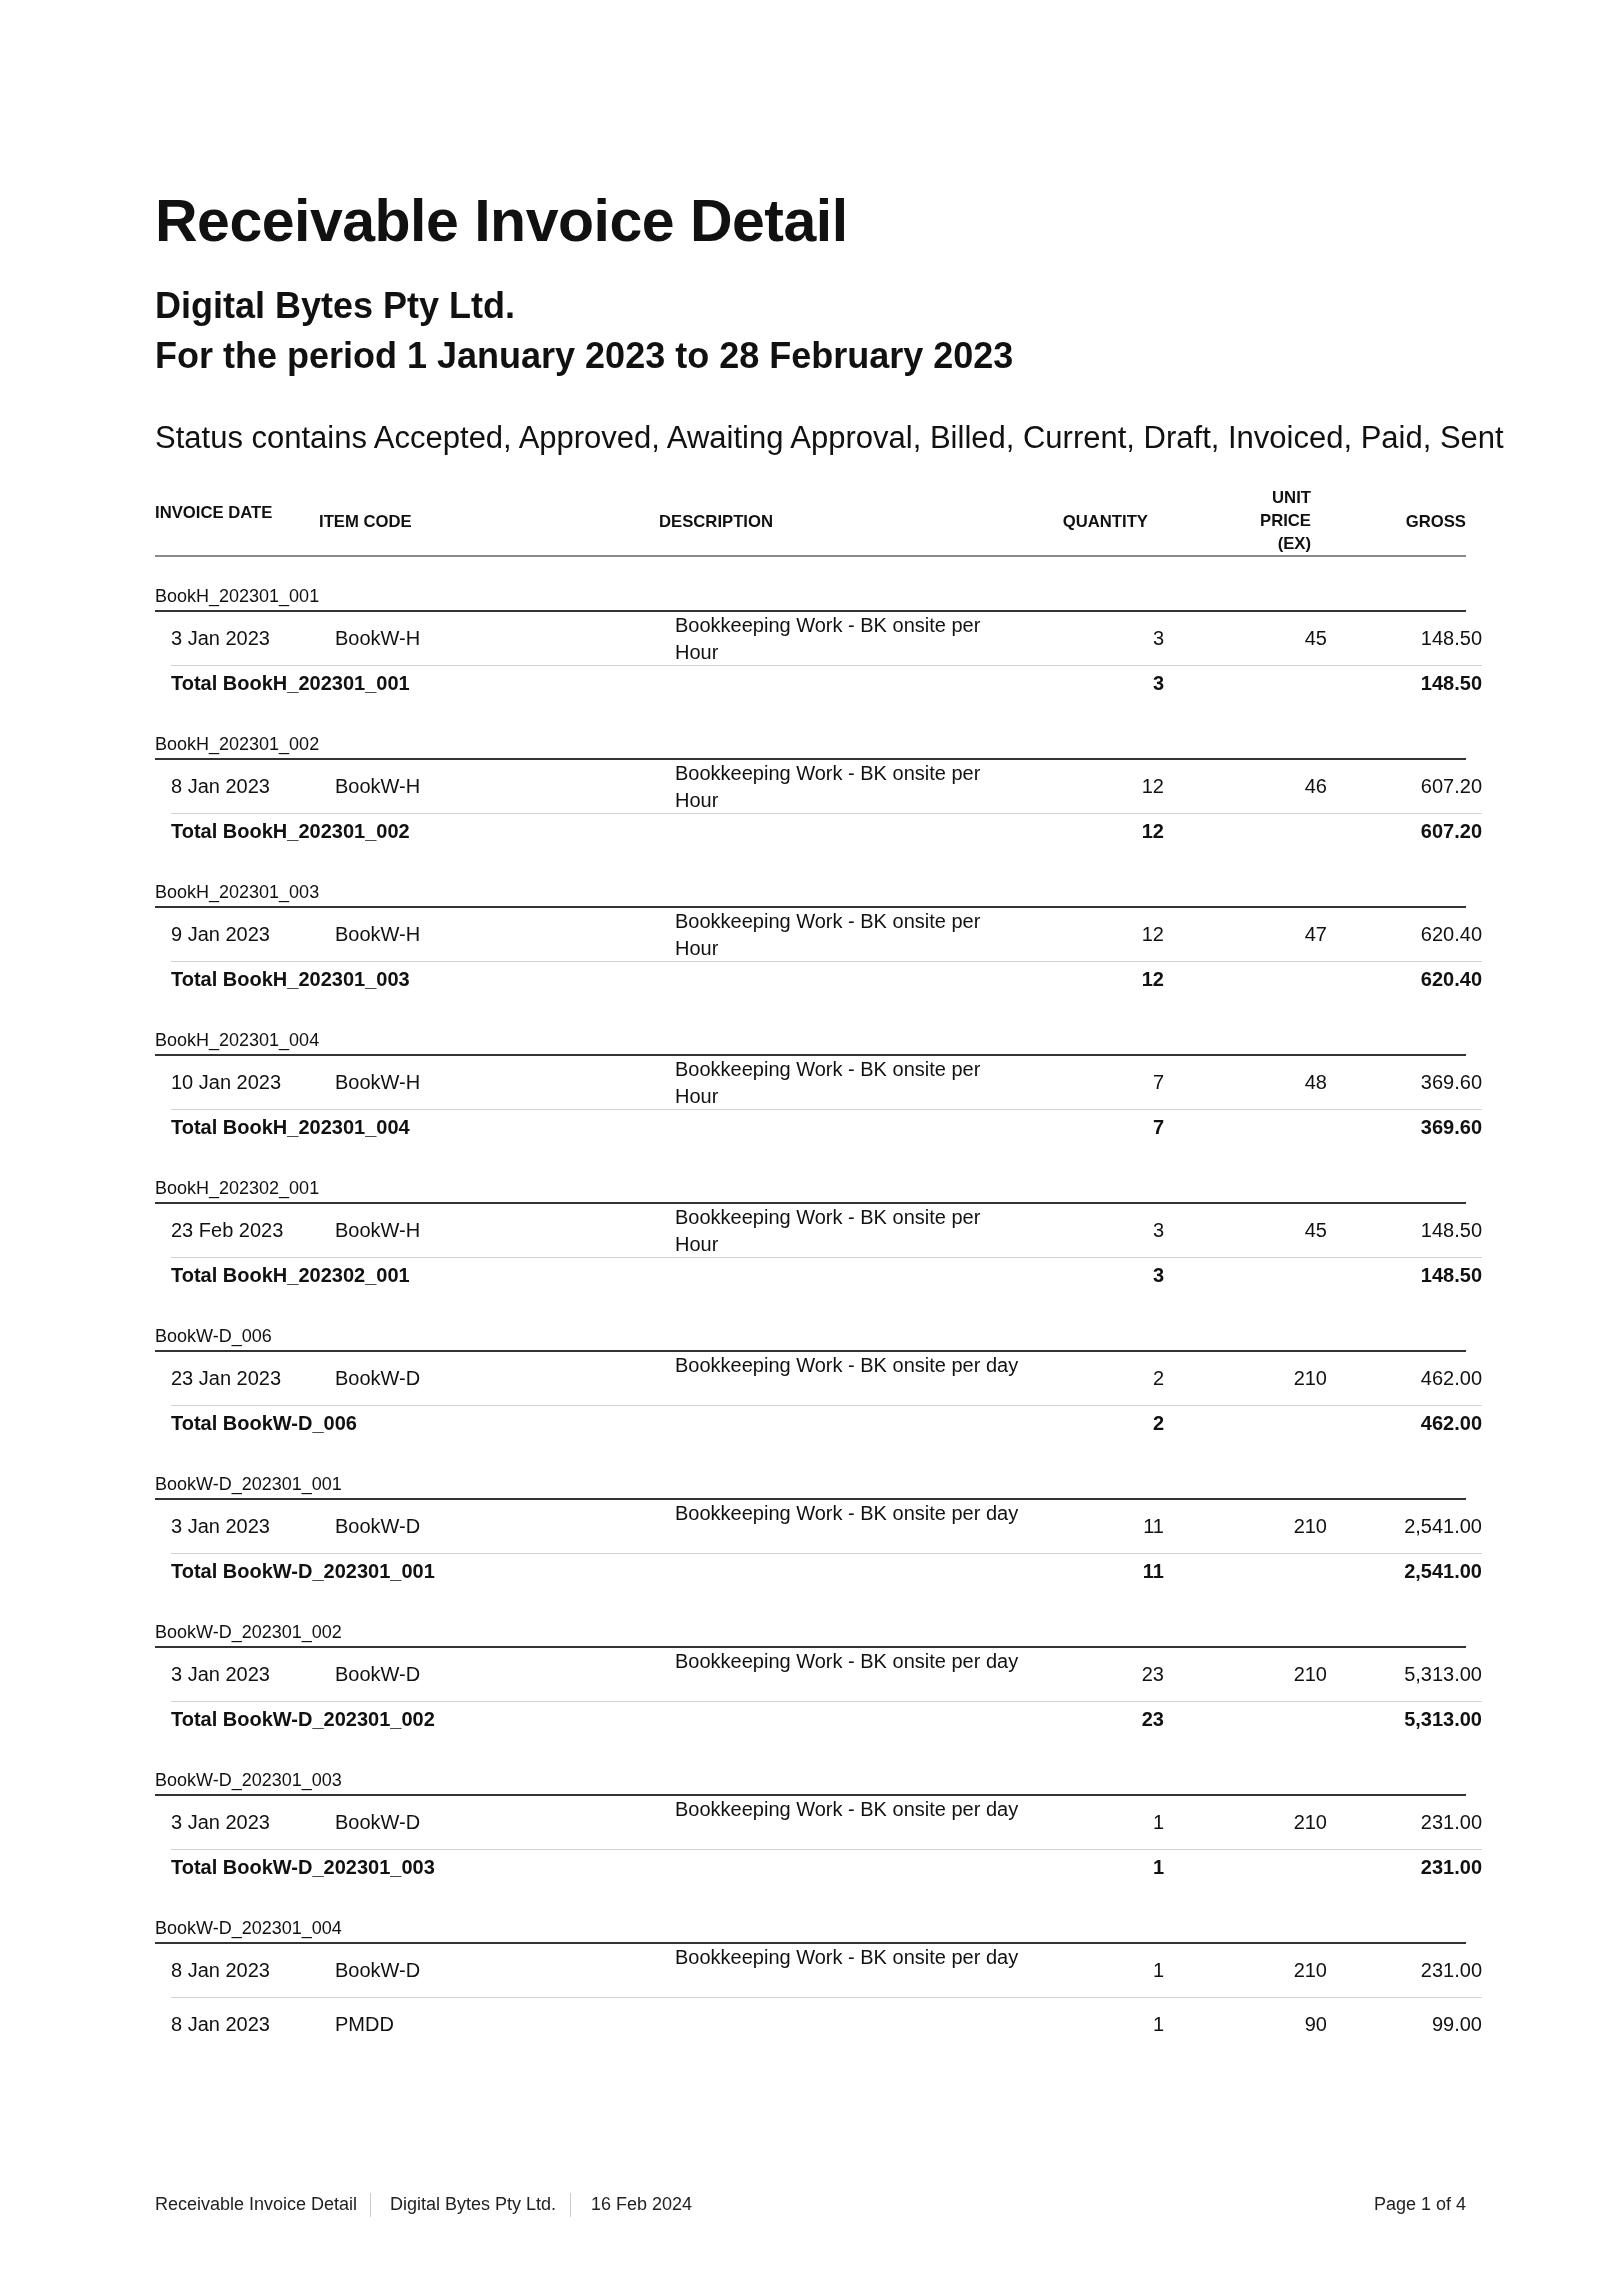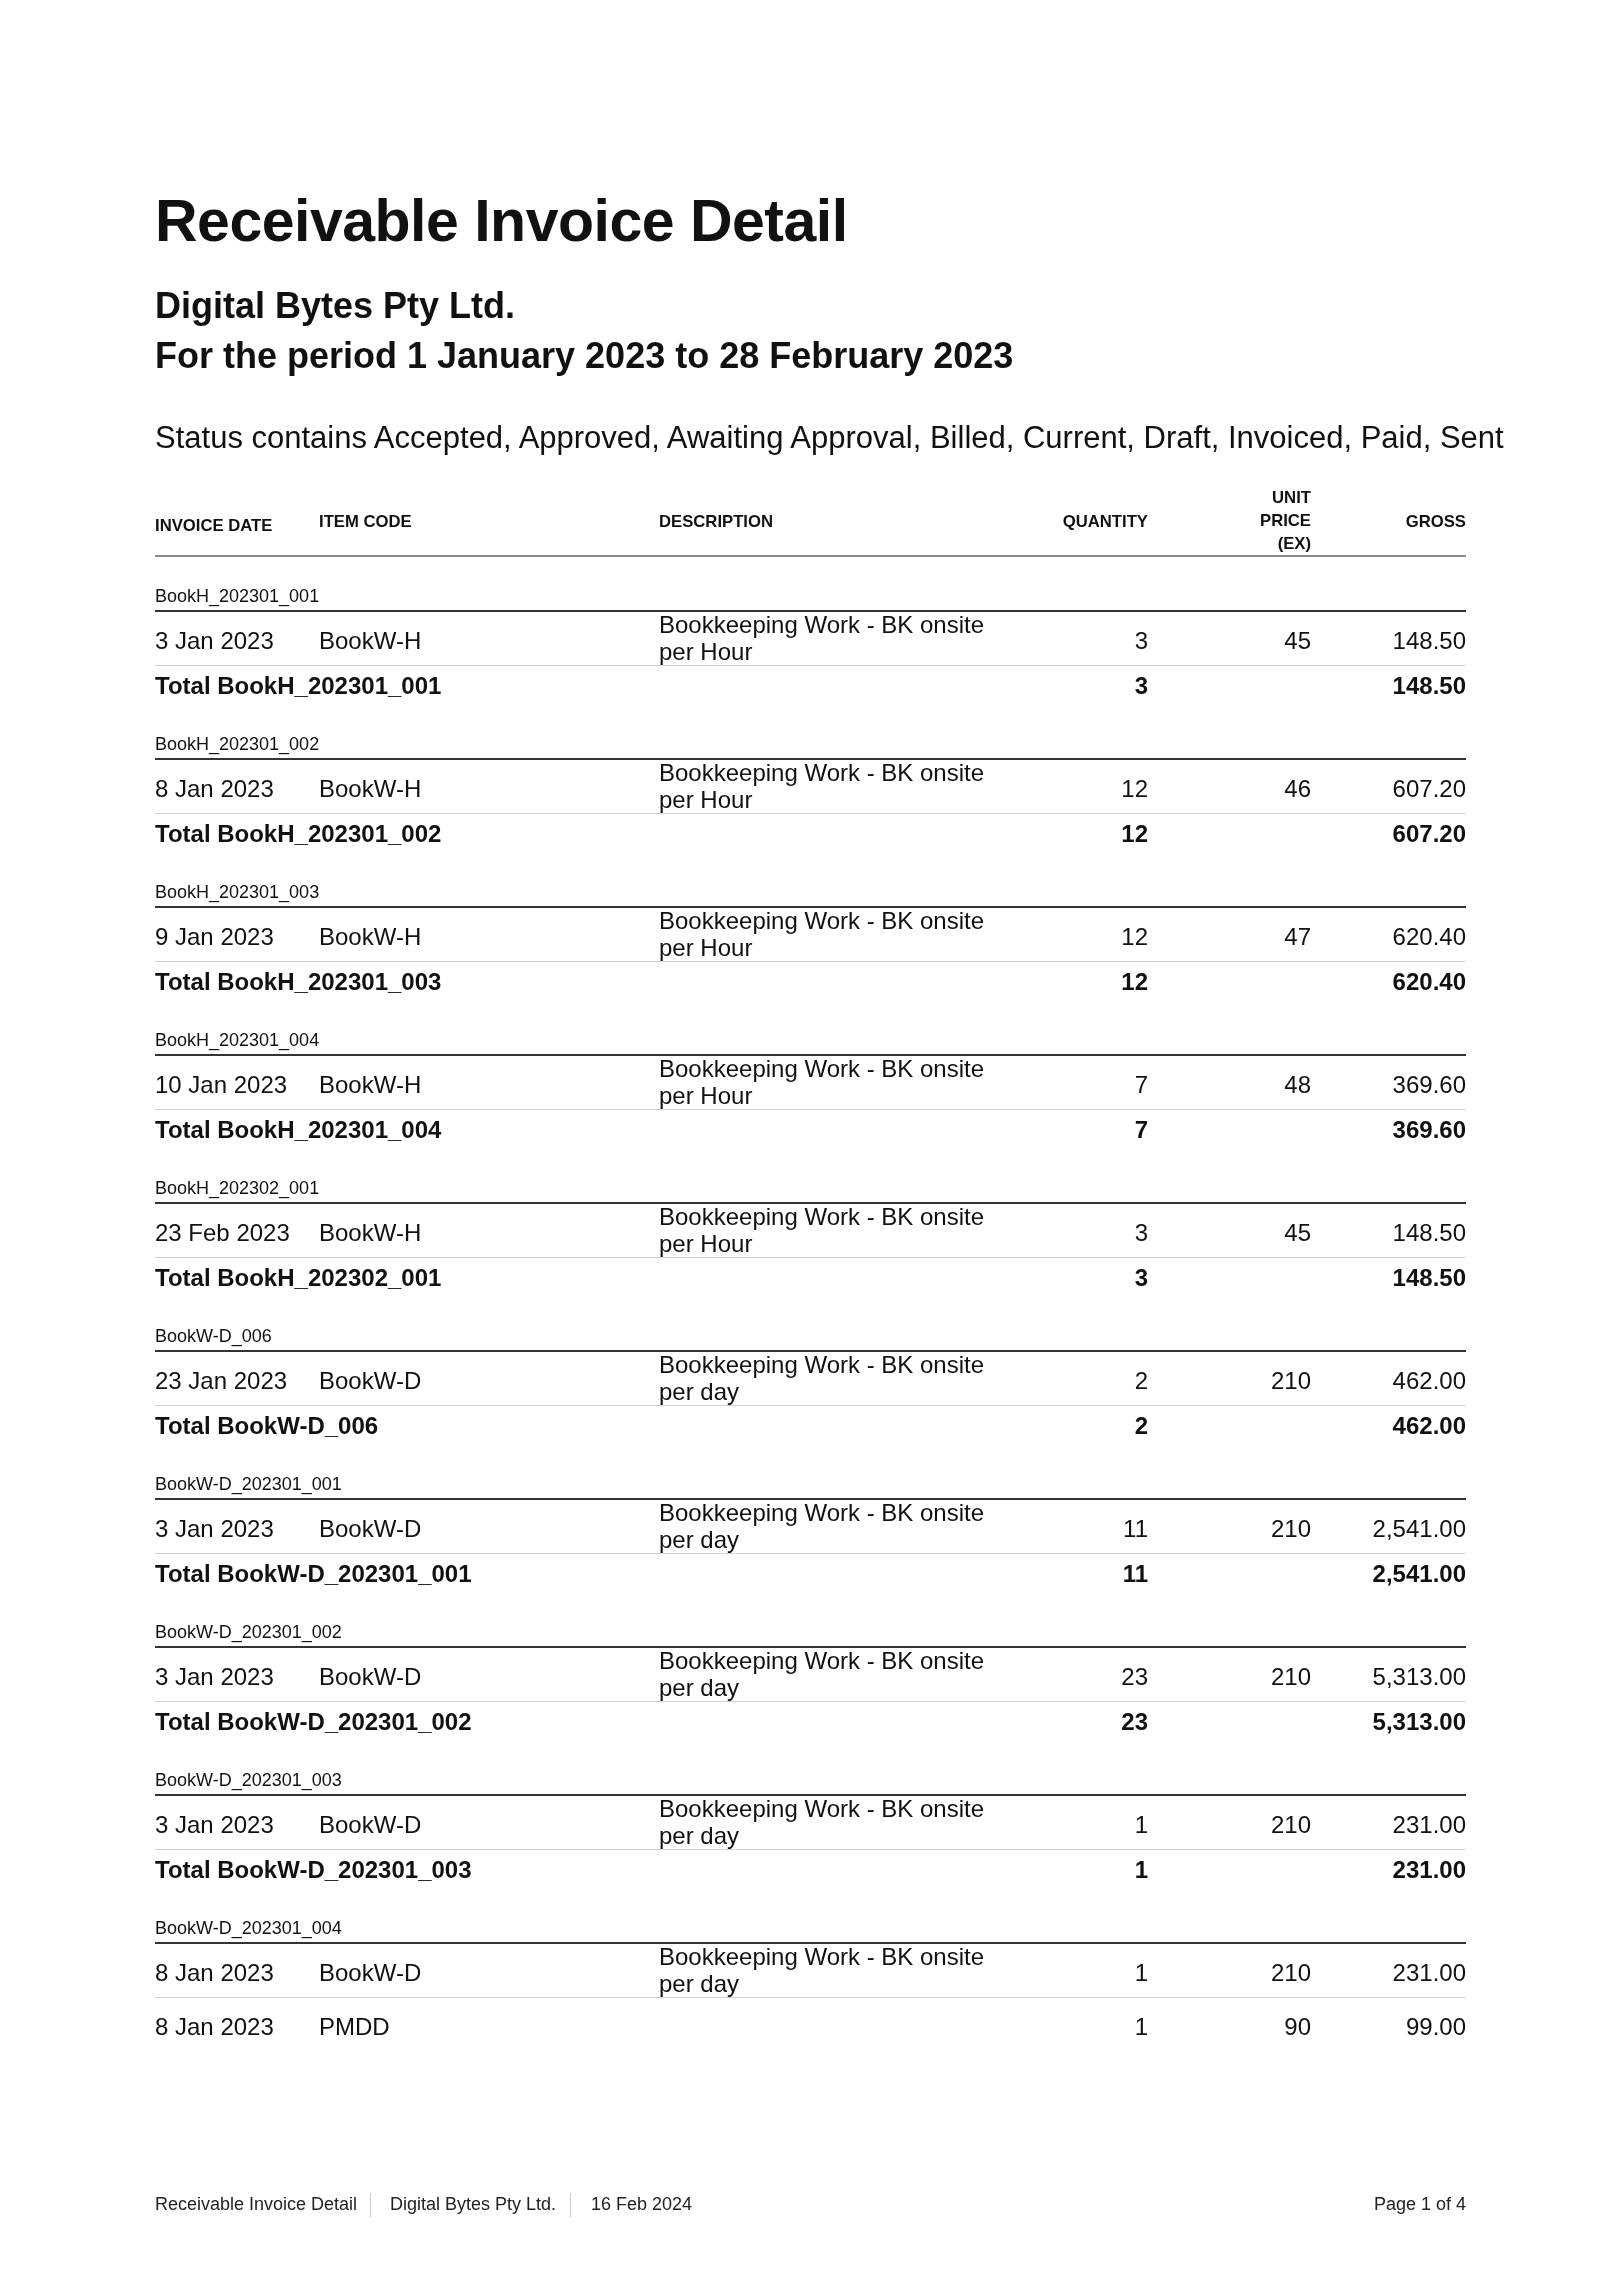--- a/index.html
+++ b/index.html
@@ -7,32 +7,32 @@
          font-family: "Liberation Sans", "DejaVu Sans", sans-serif; color: #111; }
   .page { position: absolute; left: 155px; top: 0; width: 1311px; }
   .title { position: absolute; top: 192px; left: 0; font-size: 59px; font-weight: bold; letter-spacing: -0.5px; line-height: 1; margin: 0; white-space: nowrap; }
   .subtitle { position: absolute; left: 0; font-size: 36px; font-weight: bold; line-height: 1; margin: 0; white-space: nowrap; }
   .sub1 { top: 288px; }
   .sub2 { top: 338px; }
   .status { position: absolute; top: 420px; left: 0; font-size: 31px; white-space: nowrap; }
 
   .thead { position: absolute; top: 484px; left: 0; width: 1311px; height: 71px; border-bottom: 2.9px solid #8a8a8a; }
   .th { position: absolute; font-size: 16.7px; font-weight: bold; line-height: 23.5px; white-space: nowrap; }
-  .th.date { left: 0; top: 30px; }
+  .th.date { left: 0; top: 17px; }
   .th.item { left: 164px; top: 25.5px; }
   .th.desc { left: 504px; top: 25.5px; }
   .th.qty { right: 318px; top: 25.5px; text-align: right; }
   .th.unit { right: 155px; top: 2px; text-align: right; line-height: 23px; }
   .th.gross { right: 0; top: 25.5px; text-align: right; }
 
   .groups { position: absolute; top: 564px; left: 0; width: 1311px; }
   .group { position: relative; height: 148px; }
   .group-title { position: absolute; top: 17.6px; left: 0; font-size: 18px; line-height: 29px; white-space: nowrap; }
   .group-line { position: absolute; top: 46px; left: 0; width: 1311px; height: 0; border-top: 2px solid #333; }
-  .row { position: absolute; left: 0; width: 1311px; height: 53px; font-size: 24px; }
+  .row { position: absolute; left: 16px; width: 1311px; height: 53px; font-size: 20px; }
   .row.data { top: 48px; border-bottom: 1.5px solid #d2d2d2; }
   .row.data.last { border-bottom: none; }
   .row.data2 { top: 102px; }
   .cell { position: absolute; white-space: nowrap; }
   .cell.date { left: 0; top: 14.7px; }
   .cell.item { left: 164px; top: 14.7px; }
   .cell.desc { left: 504px; top: 0px; line-height: 26.5px; white-space: normal; width: 353px; }
   .cell.qty { right: 318px; top: 14.7px; text-align: right; }
   .cell.unit { right: 155px; top: 14.7px; text-align: right; }
   .cell.gross { right: 0; top: 14.7px; text-align: right; }

